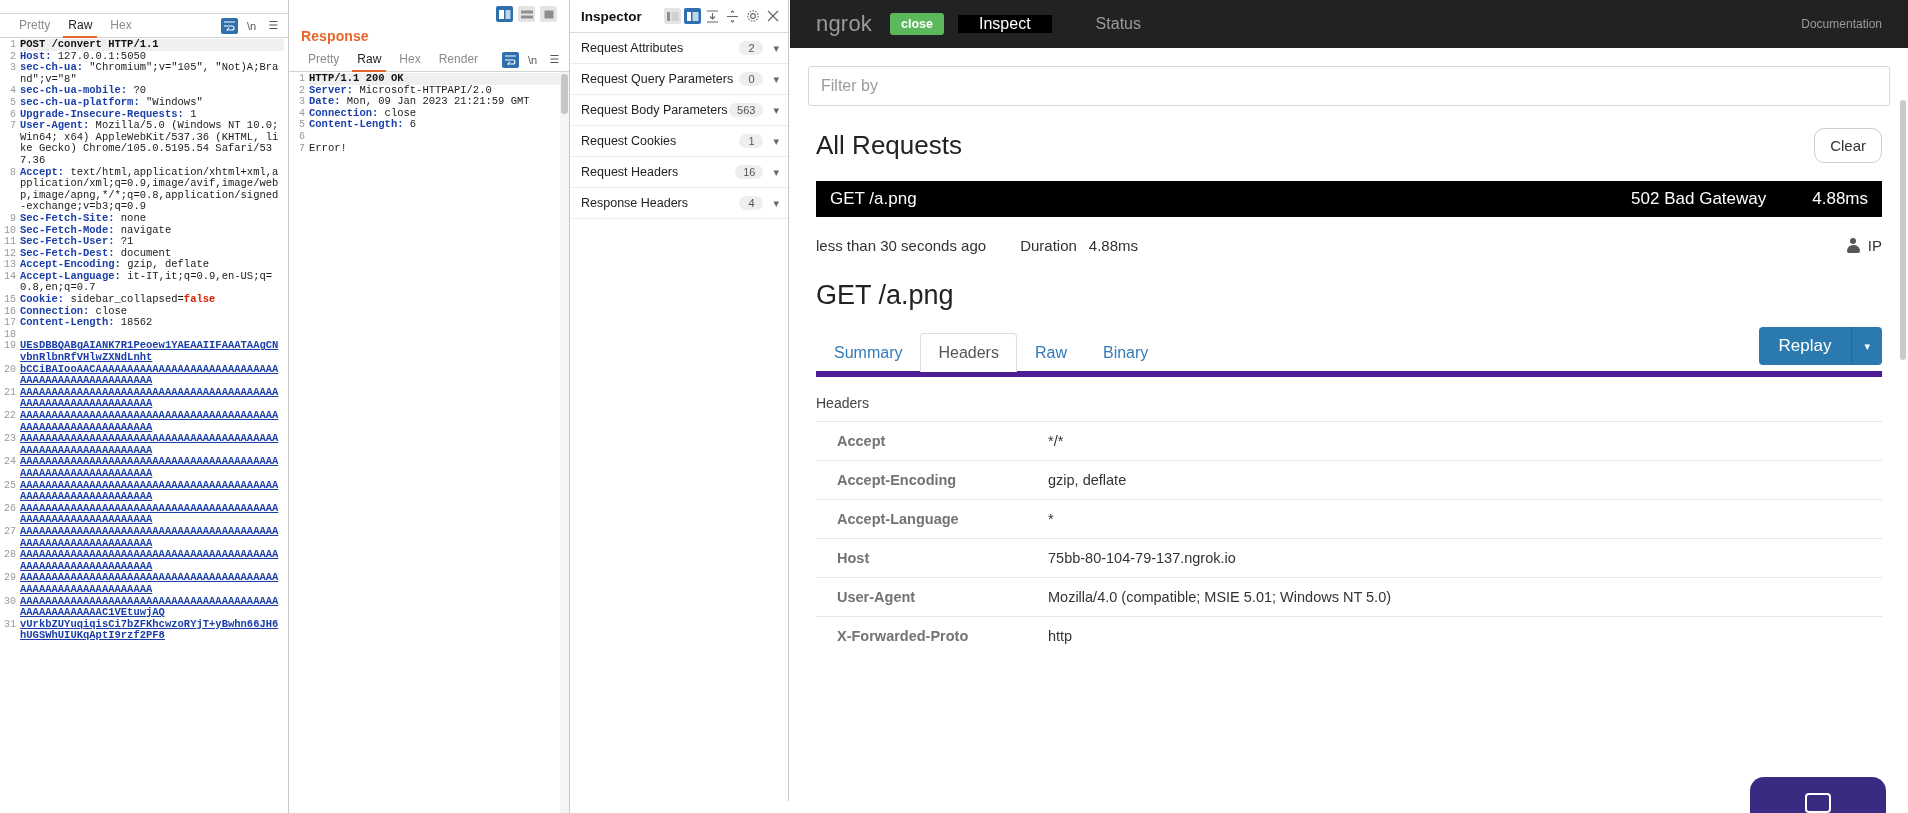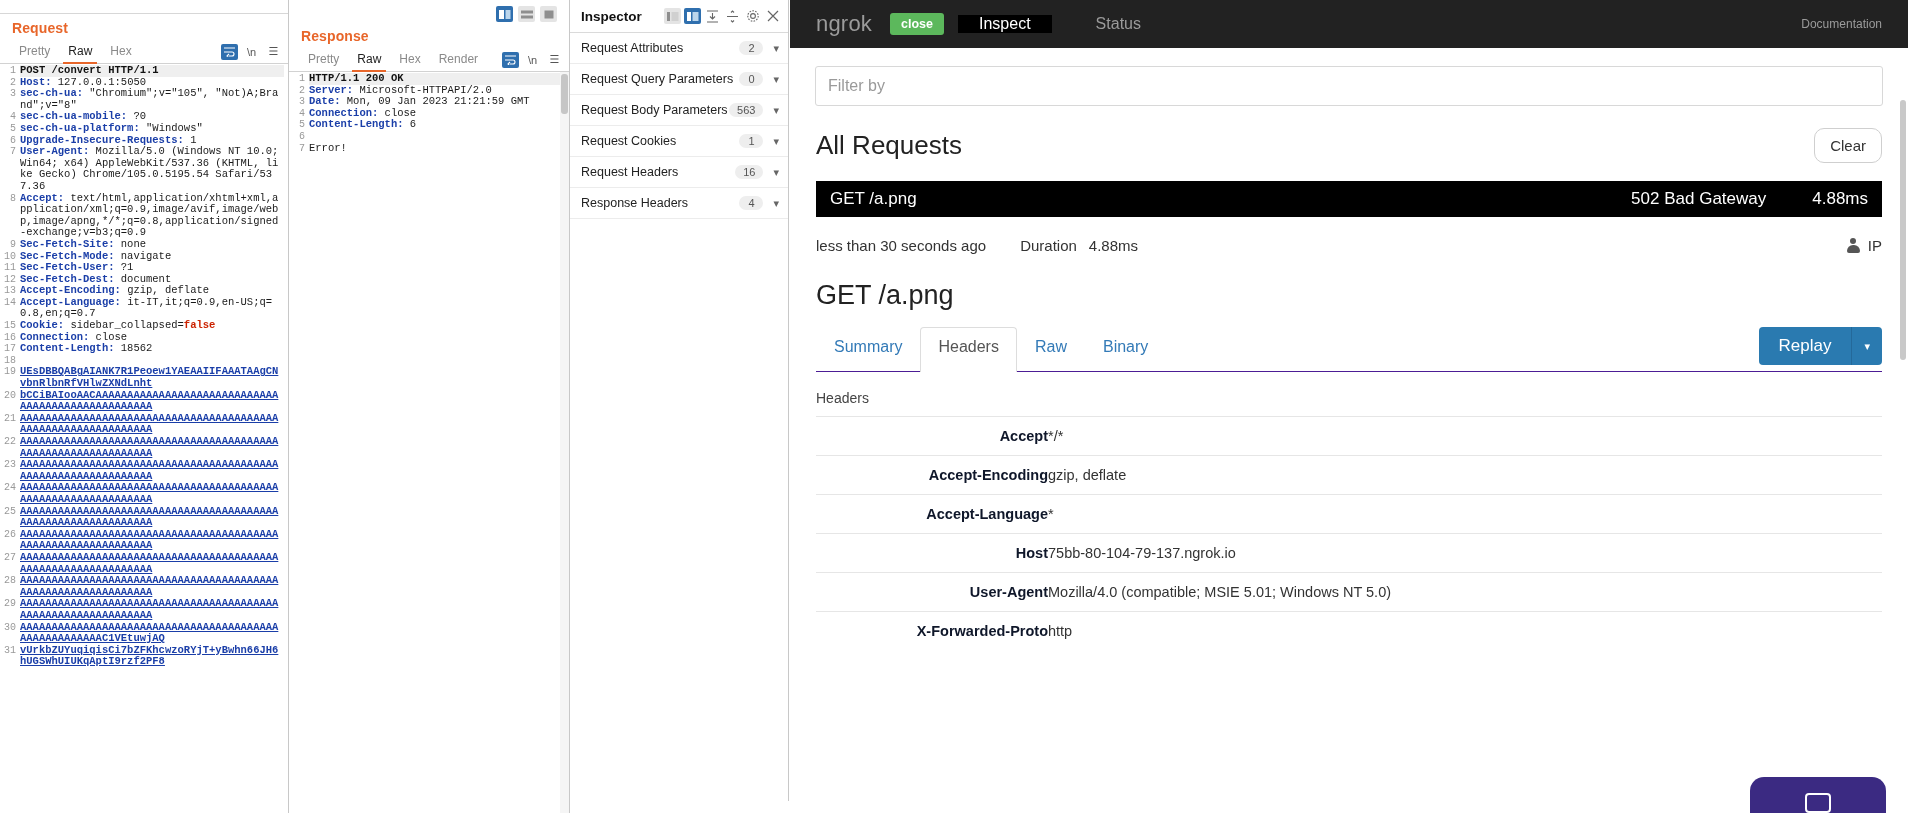--- a/index.html
+++ b/index.html
@@ -111,21 +111,21 @@
     display: flex; align-items: center; padding: 0 21px; color: #9b9b9b; font-size: 16px;
     cursor: pointer;
   }
   .ng-navitem.active { background: #000000; color: #ffffff; }
   .ng-right { margin-left: auto; display: flex; align-items: center; padding-right: 26px; }
   .ng-doc { color: #9b9b9b; font-size: 12px; cursor: pointer; }
 
   .ng-body { flex: 1; overflow: hidden; padding: 0; position: relative; }
   .ng-inner { padding: 18px 0 0 0; }
   .ng-filter {
-    margin: 0 25px; height: 40px; border: 1px solid #d8d8d8; border-radius: 3px;
+    margin: 0 18px; height: 40px; border: 1px solid #d8d8d8; border-radius: 3px;
     display: flex; align-items: center; padding: 0 12px;
   }
   .ng-filter input {
     border: none; outline: none; font-size: 16px; color: #333; width: 100%;
     font-family: "Liberation Sans", sans-serif; background: transparent;
   }
   .ng-filter input::placeholder { color: #9a9a9a; }
 
   .ng-sec-head {
     display: flex; align-items: center; margin: 22px 26px 0 26px;
@@ -144,21 +144,21 @@
   .req-bar .m { font-size: 17px; }
   .req-bar .s { margin-left: auto; font-size: 17px; }
   .req-bar .d { margin-left: 46px; font-size: 17px; }
 
   .req-meta { display: flex; align-items: center; margin: 20px 26px 0 26px; font-size: 15px; color: #333; }
   .req-meta .mt2 { margin-left: 34px; }
   .req-meta .ip { margin-left: auto; display: flex; align-items: center; gap: 8px; }
 
   .detail-title { margin: 26px 26px 0 26px; font-size: 27px; color: #222; }
 
-  .dtabs { margin: 16px 26px 16px 26px; display: flex; border-bottom: 1px solid #4c1d95;
+  .dtabs { margin: 16px 26px 16px 26px; display: flex; align-items: flex-end; border-bottom: 6px solid #4c1d95;
            position: relative; }
   .dtab {
     font-size: 16px; color: #337ab7; padding: 10px 17px; cursor: pointer; border: 1px solid transparent;
     border-bottom: none; border-radius: 4px 4px 0 0; margin-bottom: -1px; background: transparent;
   }
   .dtab.active { color: #555; background: #fff; border-color: #dddddd; border-bottom-color: #fff; }
   .dtabs-right { margin-left: auto; padding-bottom: 6px; display: flex; }
   .replay-btn {
     background: #2a7ab0; color: #fff; border: none; font-size: 17px; padding: 9px 20px;
     border-radius: 4px 0 0 4px; cursor: pointer; font-family: "Liberation Sans", sans-serif;
@@ -166,21 +166,21 @@
   .replay-caret {
     background: #2a7ab0; color: #fff; border: none; border-left: 1px solid #1e6characters;
     border-left: 1px solid #24699a;
     font-size: 11px; padding: 9px 12px; border-radius: 0 4px 4px 0; cursor: pointer;
   }
 
   .hdr-label { margin: 18px 26px 0 26px; font-size: 14px; color: #444; }
   .hdr-table { margin: 10px 26px 0 26px; }
   .hdr-tr { display: flex; border-top: 1px solid #e6e6e6; padding: 11px 0 11px 0; font-size: 14.5px; }
   .hdr-tr:first-child { border-top: 1px solid #e6e6e6; }
-  .hdr-k { width: 232px; padding-left: 21px; font-weight: bold; color: #0f172a; text-align: right; }
+  .hdr-k { width: 232px; padding-left: 21px; font-weight: bold; color: #737373; }
   .hdr-v { color: #333; }
 
   .ng-scroll { position: absolute; right: 2px; top: 52px; width: 6px; height: 260px;
                background: #c9c9c9; border-radius: 3px; }
 
   .chat-bubble {
     position: absolute; right: 22px; bottom: -16px; width: 136px; height: 52px;
     background: #3b2a82; border-radius: 14px; display: flex; align-items: center;
     justify-content: center;
   }
@@ -193,21 +193,20 @@
 </style>
 </head>
 <body>
 
 <div class="app">
 
   <div class="burp">
 
     <div class="pane pane-req">
       <div class="pane-topbar"></div>
-      <div class="pane-title">Request</div>
       <div class="pane-tabs">
         <div class="tab">Pretty</div>
         <div class="tab active">Raw</div>
         <div class="tab">Hex</div>
         <div class="tabs-spacer"></div>
         <div class="tb-icon blue">
           <svg width="11" height="10" viewBox="0 0 11 10">
               <path d="M0 1h11M0 5h8a2 2 0 010 4H5M5 7l-2 2 2 2" stroke="#fff" stroke-width="1.1" fill="none"></path>
             </svg>
         </div>

